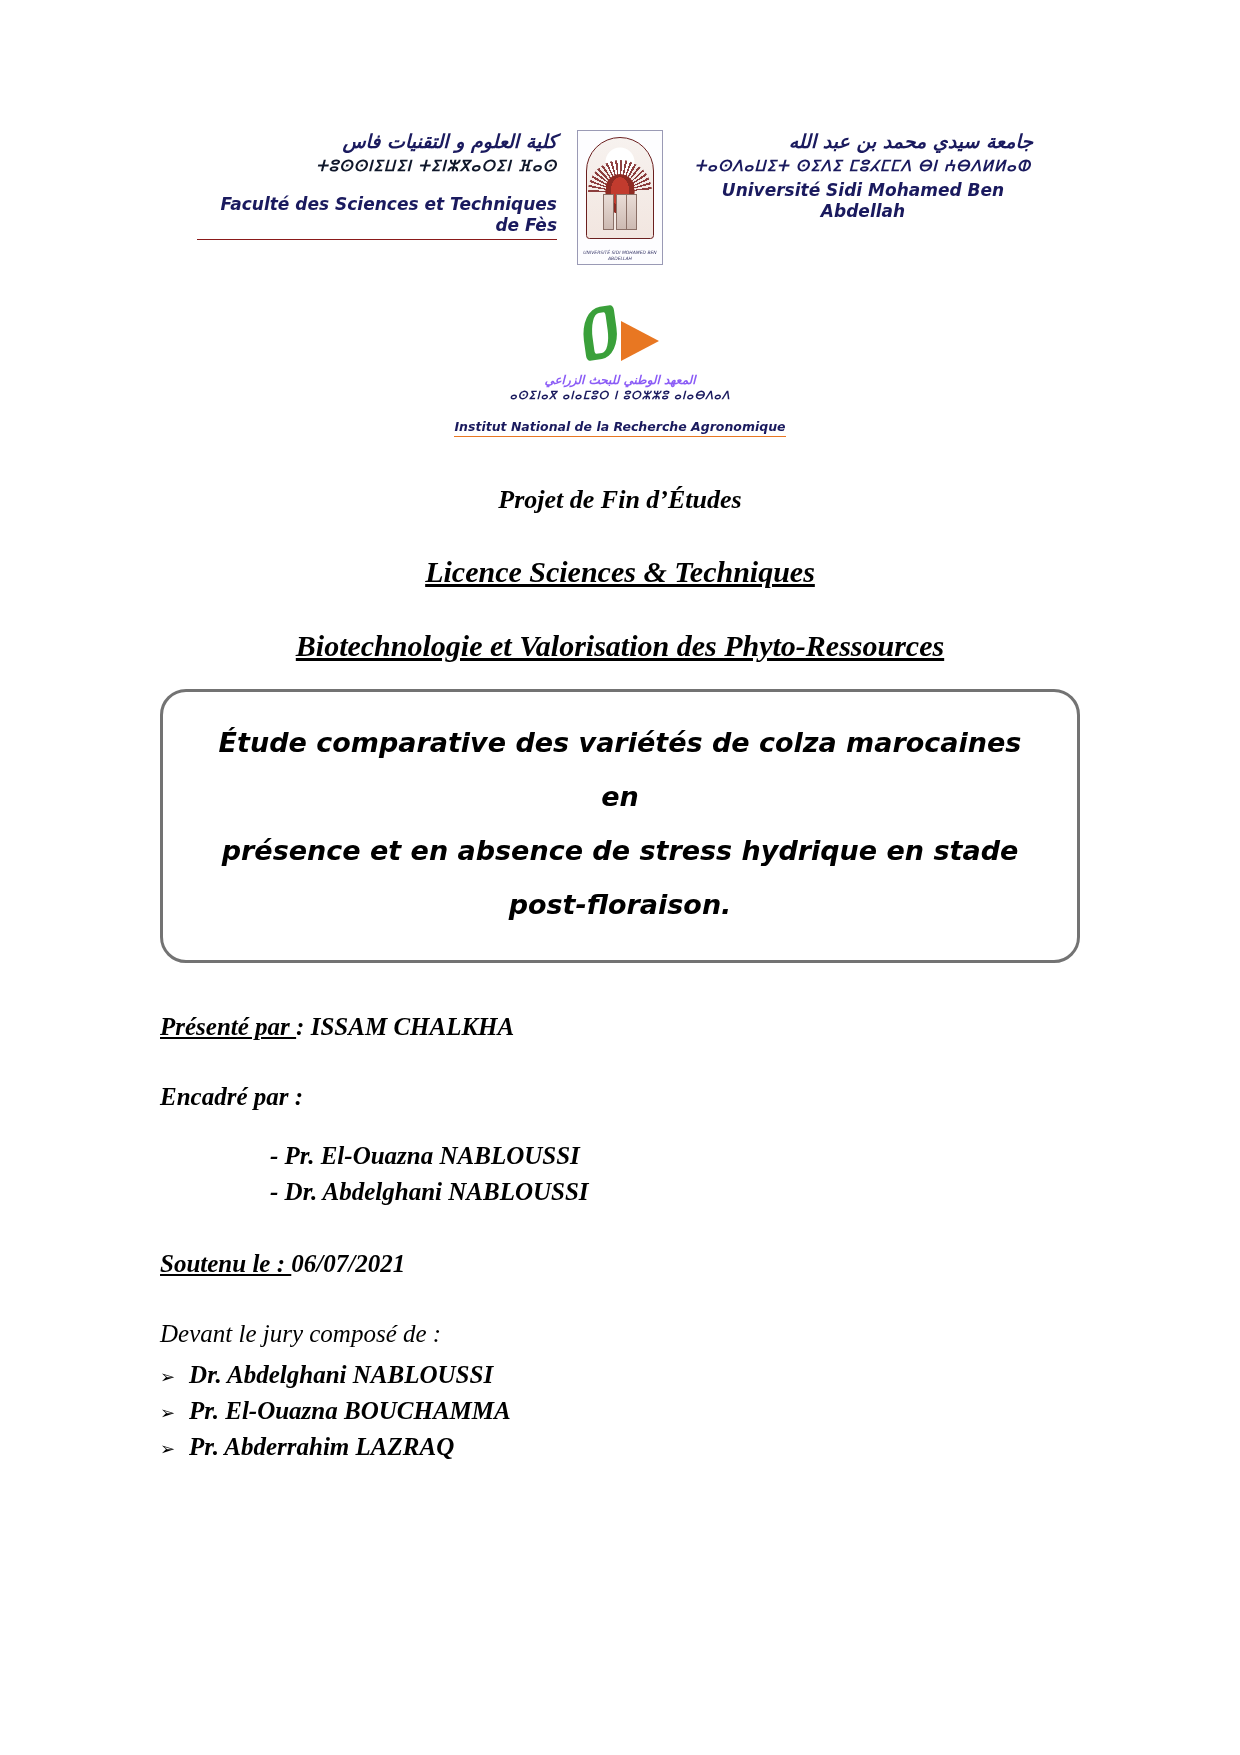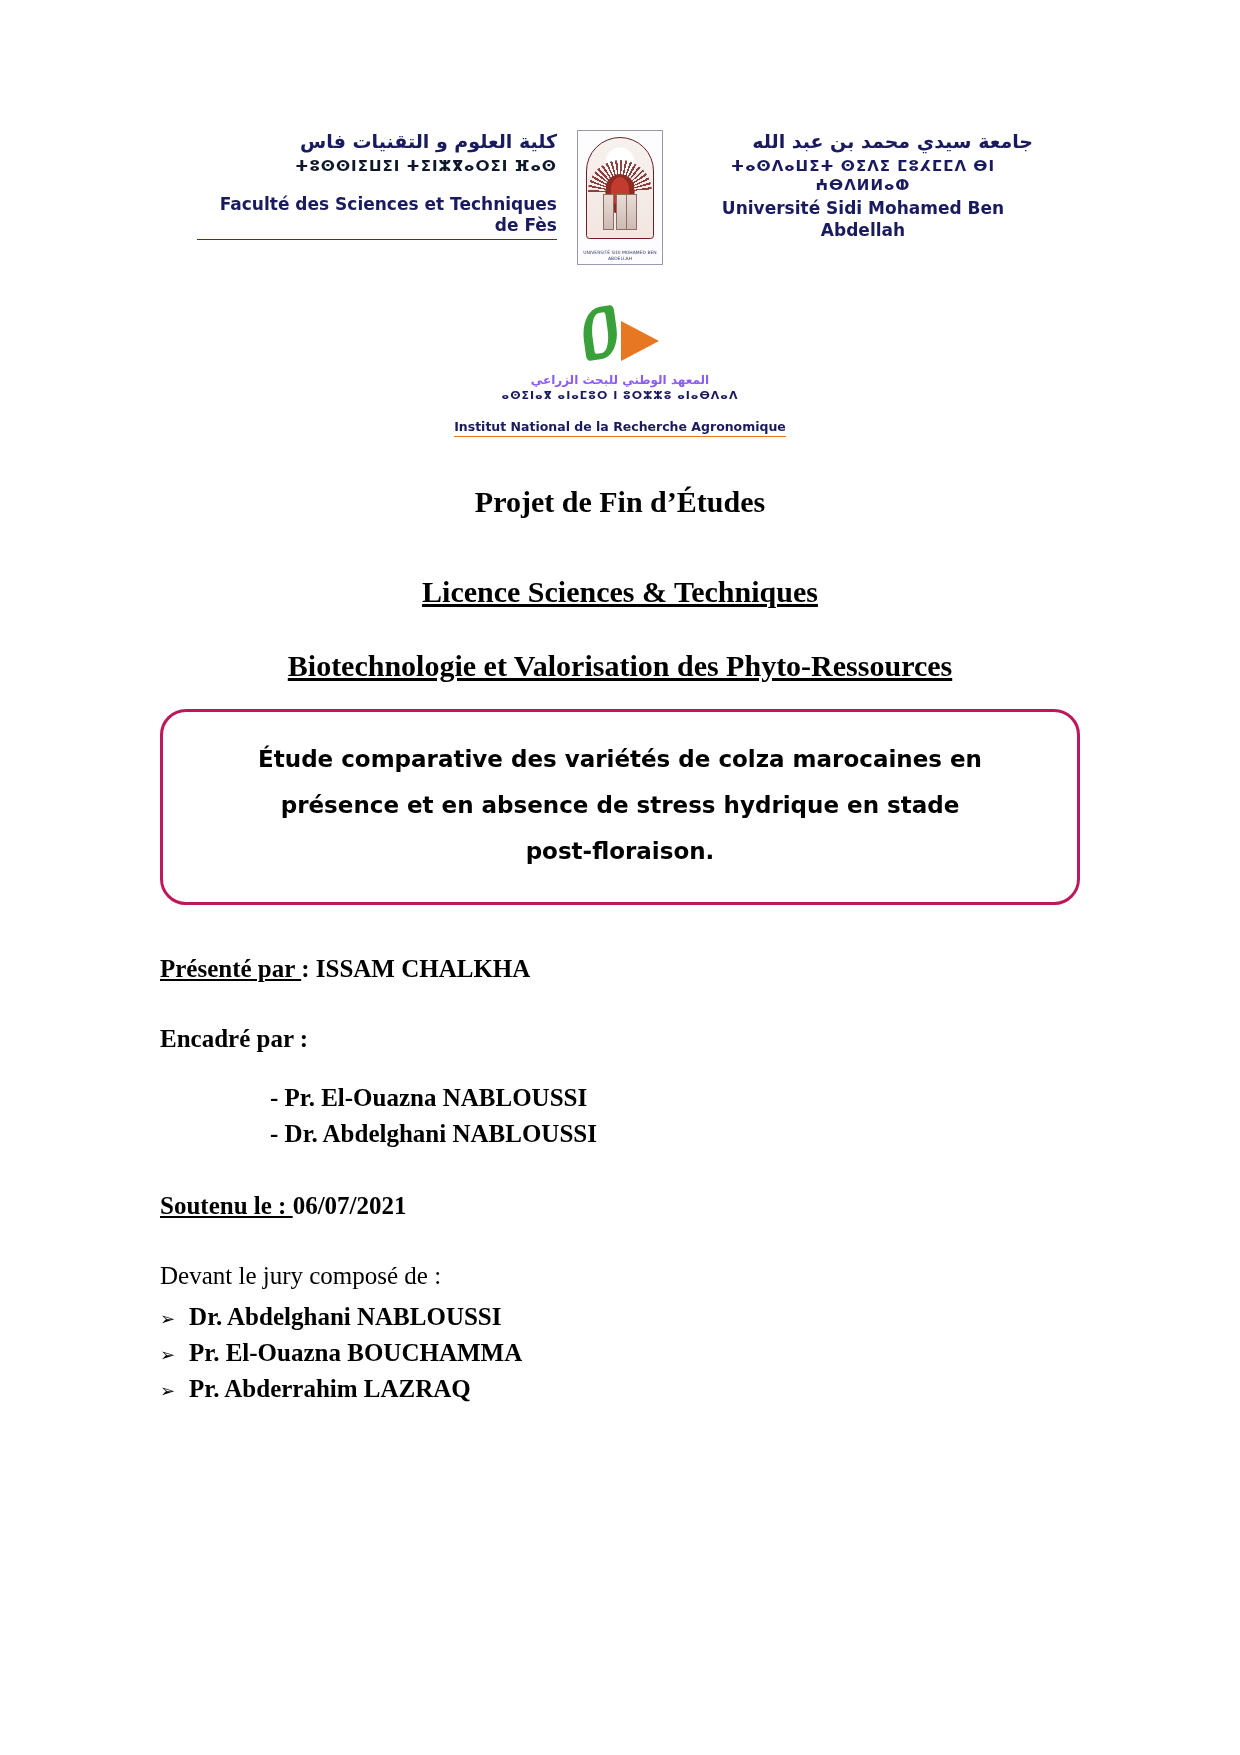--- a/index.html
+++ b/index.html
@@ -15,20 +15,21 @@
     position: relative;
     overflow: hidden;
   }
 
   .page {
     width: 1240px;
     height: 1391px;
     position: relative;
     box-sizing: border-box;
     padding: 0;
+    font-style: italic;
   }
 
   
   .header-logos {
     display: flex;
     align-items: flex-start;
     justify-content: center;
     gap: 20px;
     padding-top: 130px;
   }
@@ -226,48 +227,48 @@
     display: inline-block;
     padding-bottom: 2px;
   }
 
   
   .title-block {
     text-align: center;
     margin-top: 48px;
   }
   .t-main {
-    font-size: 30px;
-    font-weight: bold;
-    margin-bottom: 56px;
+    font-size: 26px;
+    font-weight: bold;
+    margin-bottom: 40px;
   }
   .t-sub {
     font-size: 30px;
     font-weight: bold;
     text-decoration: underline;
     margin-bottom: 40px;
   }
   .t-sub2 {
     font-size: 30px;
     font-weight: bold;
     text-decoration: underline;
     margin-bottom: 26px;
   }
 
   
   .subject-box {
     margin: 16px auto;
     width: 920px;
-    border: 3px solid #be185d;
+    border: 3px solid #737373;
     border-radius: 26px;
     padding: 24px 34px 28px 34px;
     box-sizing: border-box;
     text-align: center;
     font-family: "DejaVu Sans", sans-serif;
-    font-size: 23px;
+    font-size: 27px;
     font-weight: bold;
     line-height: 2.0;
   }
 
   
   .info {
     margin: 46px 0 0 160px;
     font-size: 25px;
     line-height: 1.45;
   }

